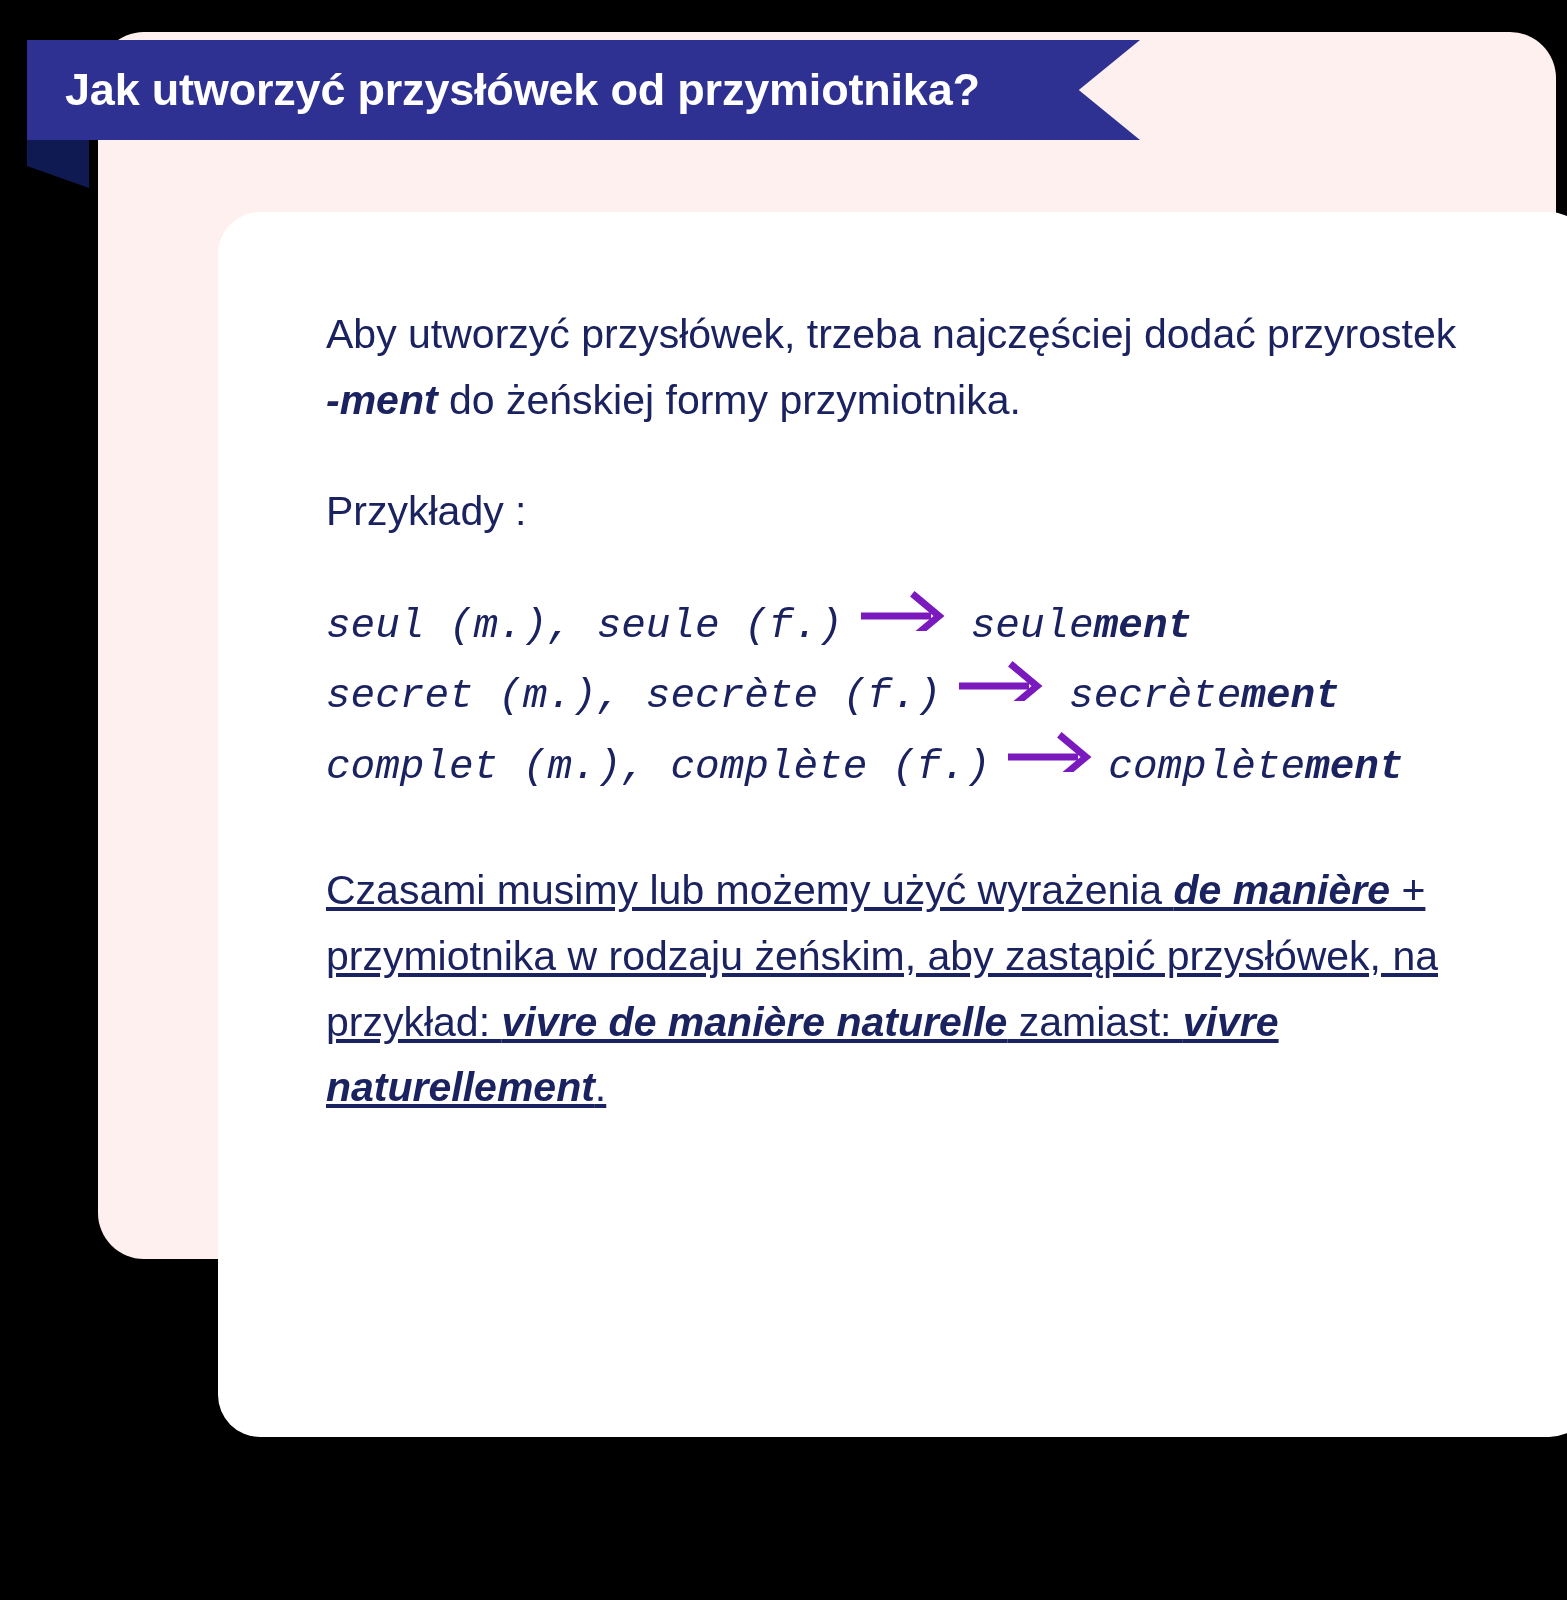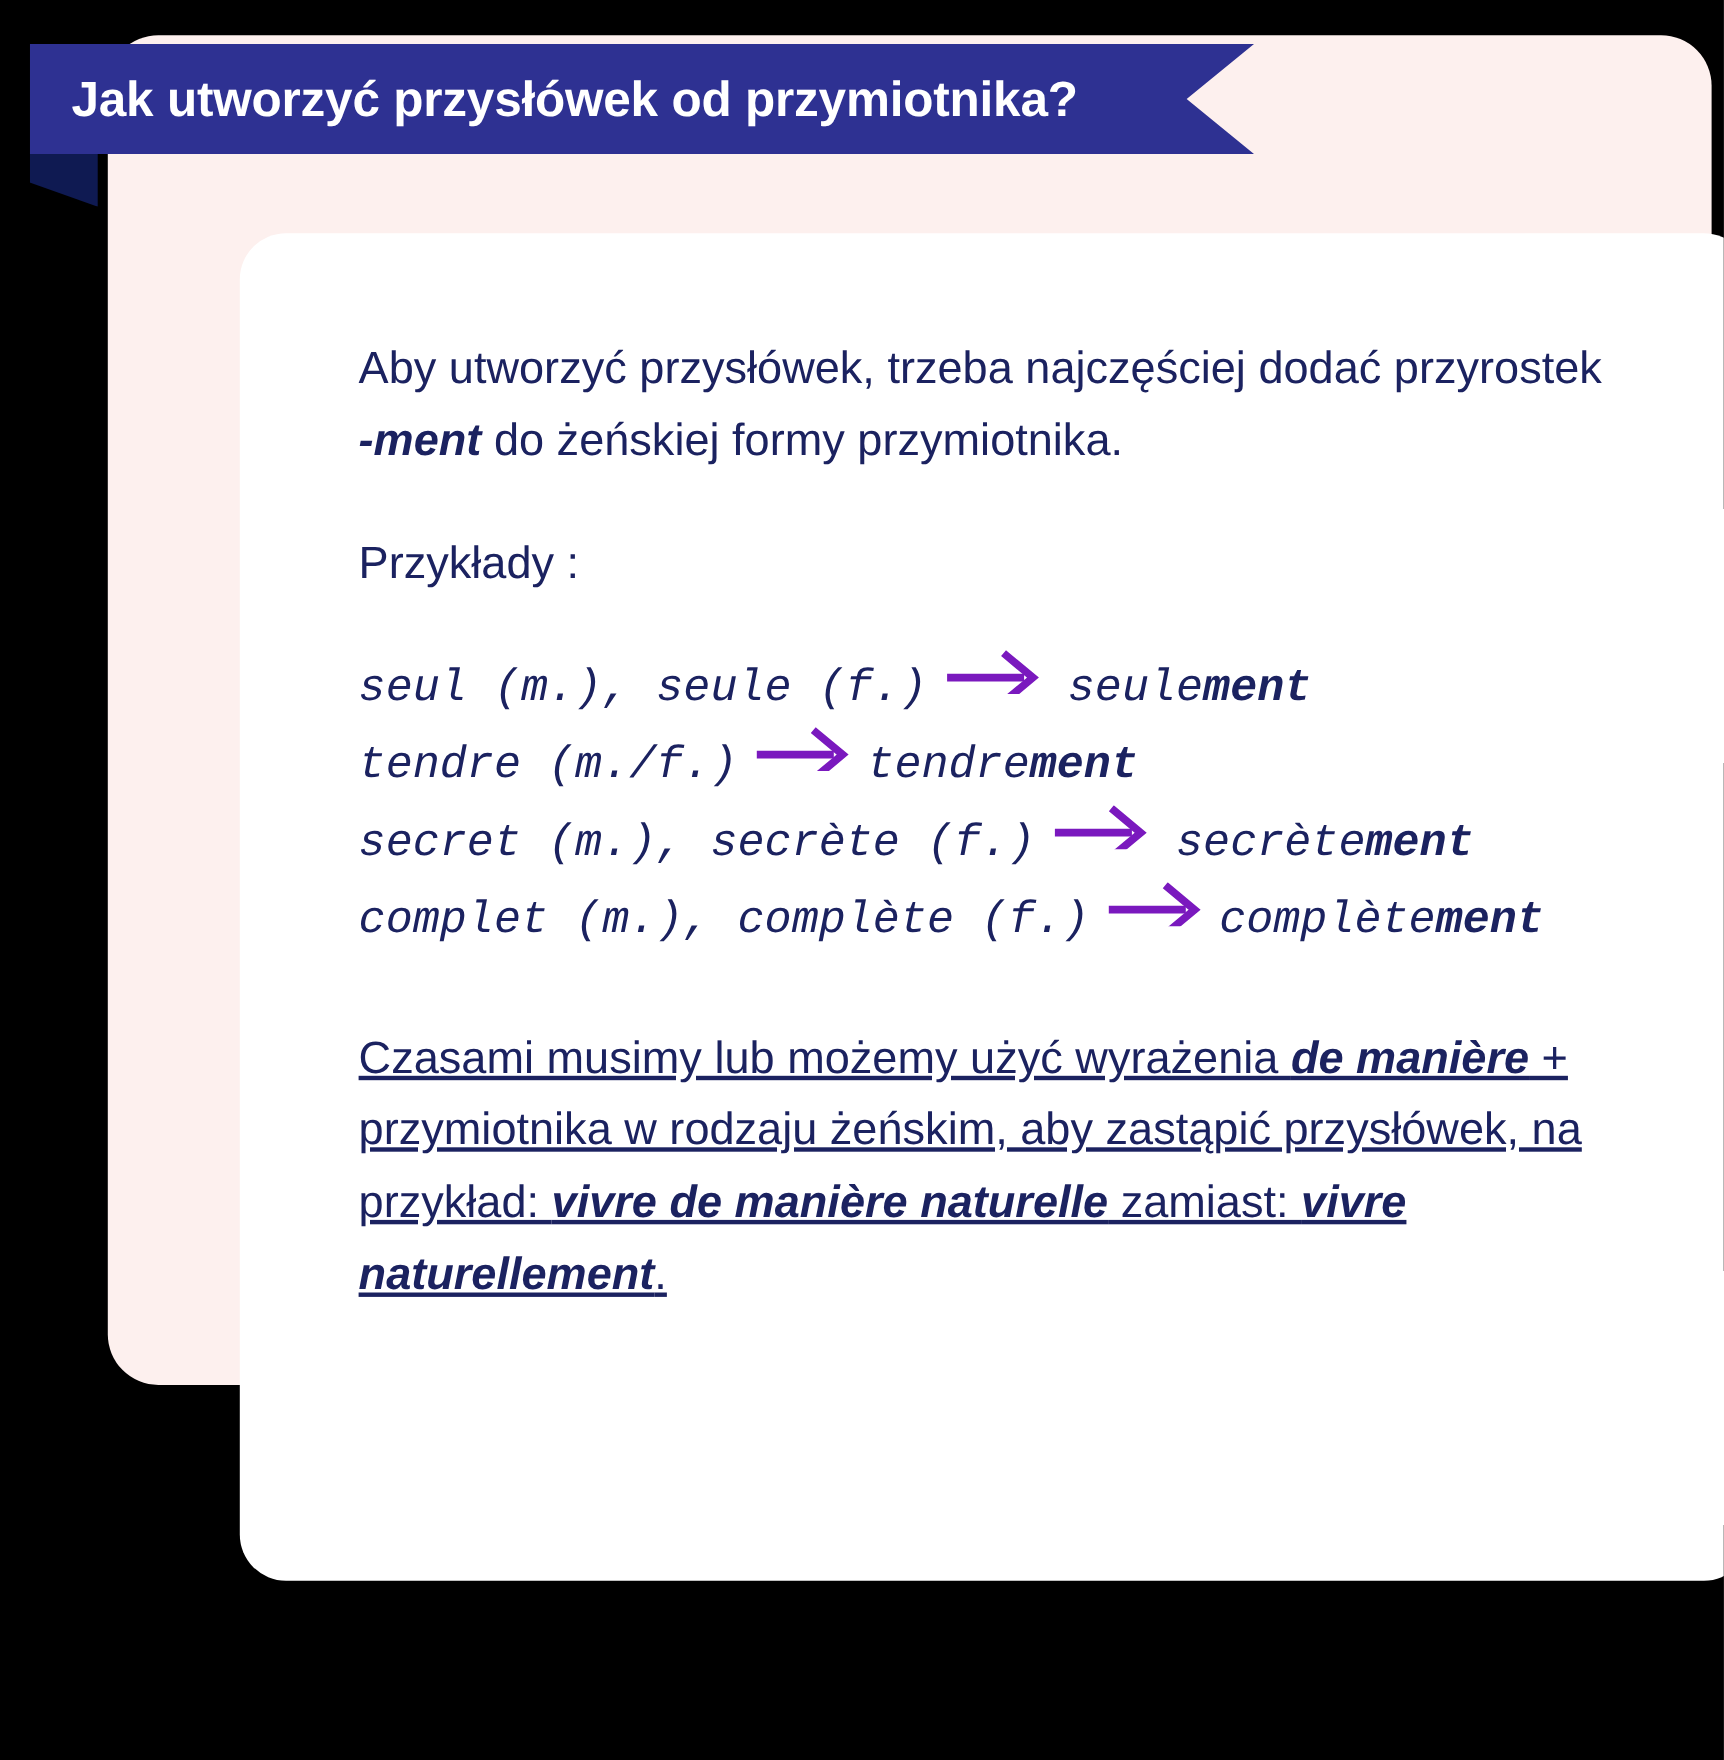--- a/index.html
+++ b/index.html
@@ -140,30 +140,20 @@
           <span class="arrow">
             <svg width="86" height="40" viewBox="0 0 86 40" aria-hidden="true">
               <line x1="2" y1="25" x2="72" y2="25" stroke="#7A19BE" stroke-width="7"></line>
               <polyline points="56,5 80,25 56,45" fill="none" stroke="#7A19BE" stroke-width="7" stroke-linecap="square" stroke-linejoin="miter"></polyline>
             </svg>
           </span>
           <span class="sp-wide"></span>
           <span class="ex-right"><span>seule</span><b>ment</b></span>
         </div>
 
-        <div class="ex-row">
-          <span class="ex-left">tendre (m./f.)</span>
-          <span class="arrow">
-            <svg width="86" height="40" viewBox="0 0 86 40" aria-hidden="true">
-              <line x1="2" y1="25" x2="72" y2="25" stroke="#7A19BE" stroke-width="7"></line>
-              <polyline points="56,5 80,25 56,45" fill="none" stroke="#7A19BE" stroke-width="7" stroke-linecap="square" stroke-linejoin="miter"></polyline>
-            </svg>
-          </span>
-          <span class="ex-right"><span>tendre</span><b>ment</b></span>
-        </div>
 
         <div class="ex-row">
           <span class="ex-left">secret (m.), secrète (f.)</span>
           <span class="arrow">
             <svg width="86" height="40" viewBox="0 0 86 40" aria-hidden="true">
               <line x1="2" y1="25" x2="72" y2="25" stroke="#7A19BE" stroke-width="7"></line>
               <polyline points="56,5 80,25 56,45" fill="none" stroke="#7A19BE" stroke-width="7" stroke-linecap="square" stroke-linejoin="miter"></polyline>
             </svg>
           </span>
           <span class="sp-wide"></span>

